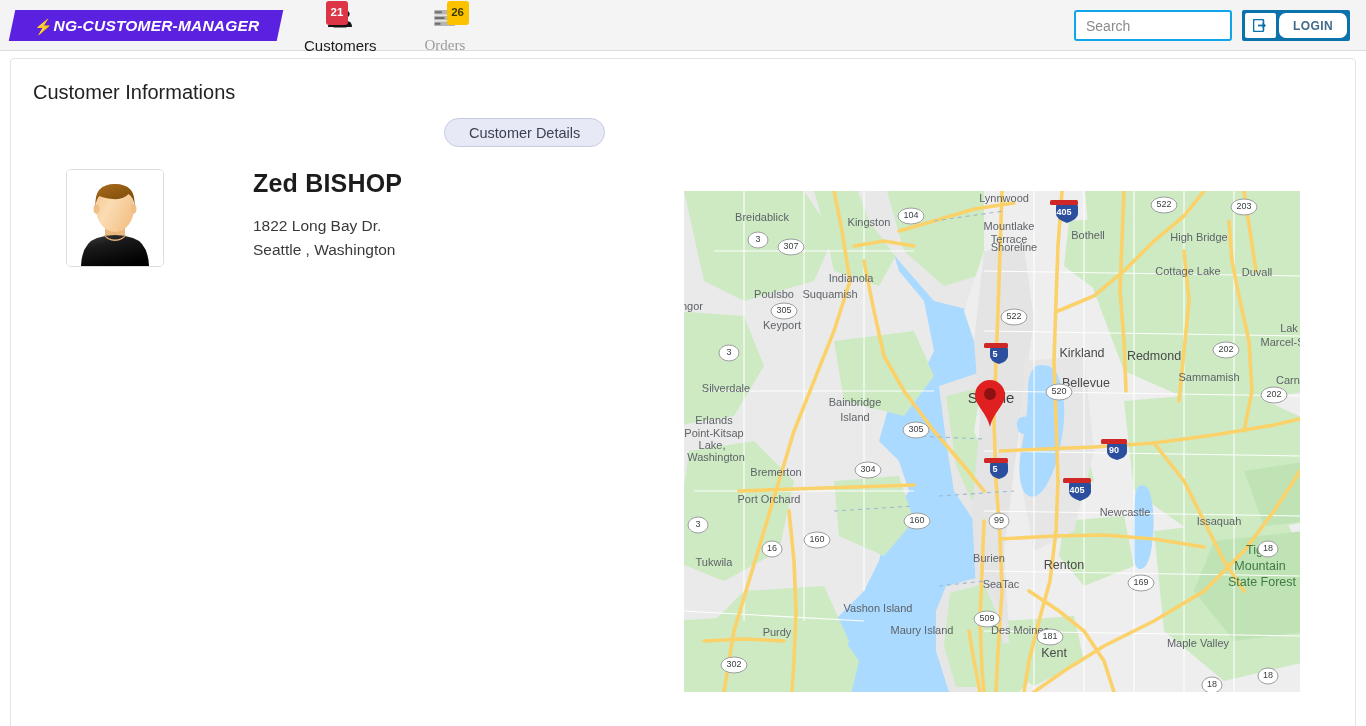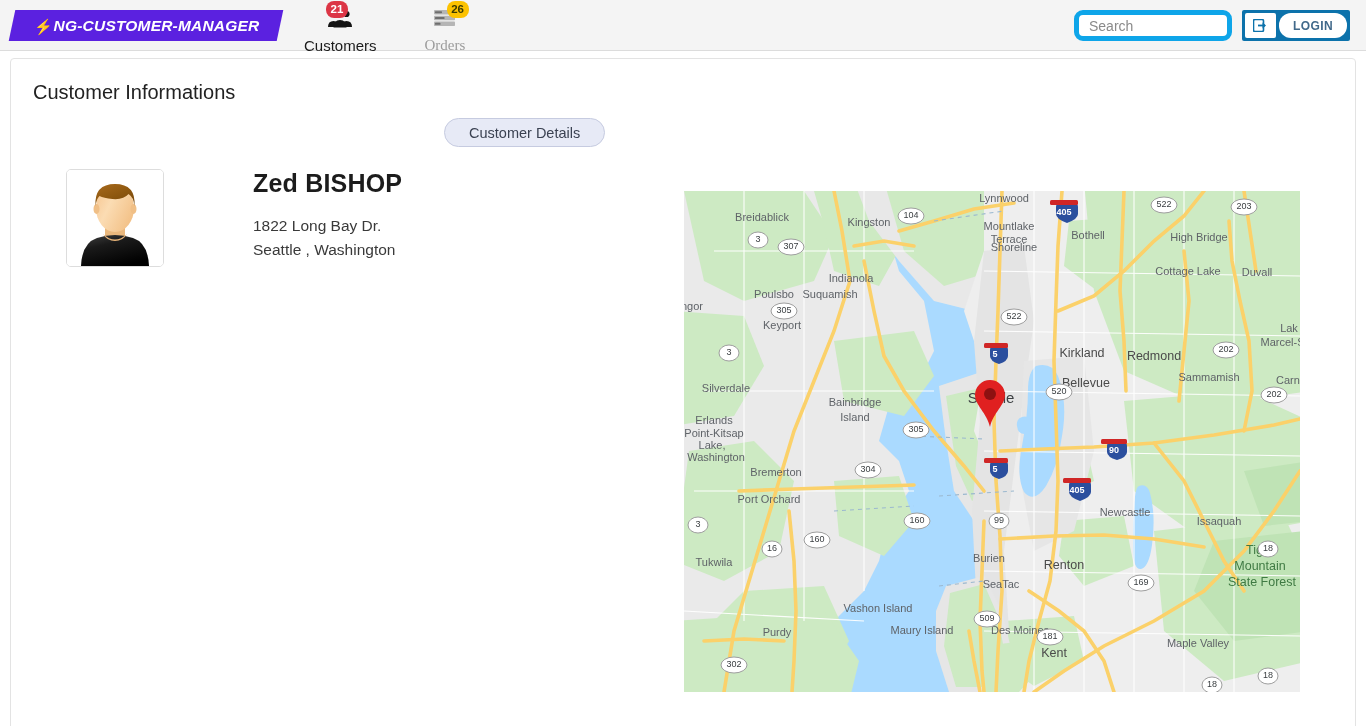--- a/index.html
+++ b/index.html
@@ -81,22 +81,22 @@
     margin-top: 9px;
     color: #1b1b1b;
     font-family: "Liberation Sans", sans-serif;
   }
   .nav-item.muted .nav-label { color: #9b9b9b; font-family: Liberation Serif, serif; }
   .badge {
     position: absolute;
     top: -3px;
     left: 28px;
     min-width: 22px;
-    height: 17px;
-    border-radius: 8px;
+    height: 24px;
+    border-radius: 3px;
     font-size: 11.5px;
     font-weight: bold;
     color: #ffffff;
     display: flex;
     align-items: center;
     justify-content: center;
     padding: 0 4px;
     line-height: 1;
   }
   .badge.red { background: #dc3545; }
@@ -106,22 +106,22 @@
     position: absolute;
     right: 16px;
     top: 10px;
     display: flex;
     align-items: center;
     gap: 10px;
   }
   .search-input {
     width: 158px;
     height: 31px;
-    border: 5px solid #0ea5e9;
-    border-radius: 9px;
+    border: 2px solid #0ea5e9;
+    border-radius: 3px;
     padding: 0 10px;
     font-size: 14px;
     color: #444;
     background: #ffffff;
     font-family: "Liberation Sans", sans-serif;
     outline: none;
   }
   .search-input::placeholder { color: #8a8a8a; }
 
   .login-btn {
@@ -143,21 +143,21 @@
     align-items: center;
     justify-content: center;
   }
   .login-label {
     background: #ffffff;
     height: 25px;
     display: flex;
     align-items: center;
     padding: 0 14px;
     margin-left: 3px;
-    border-radius: 12px;
+    border-radius: 7px;
     font-size: 12px;
     font-weight: bold;
     color: #41698a;
     letter-spacing: 0.4px;
     font-family: "Liberation Sans", sans-serif;
   }
 
   
   .card {
     position: absolute;

